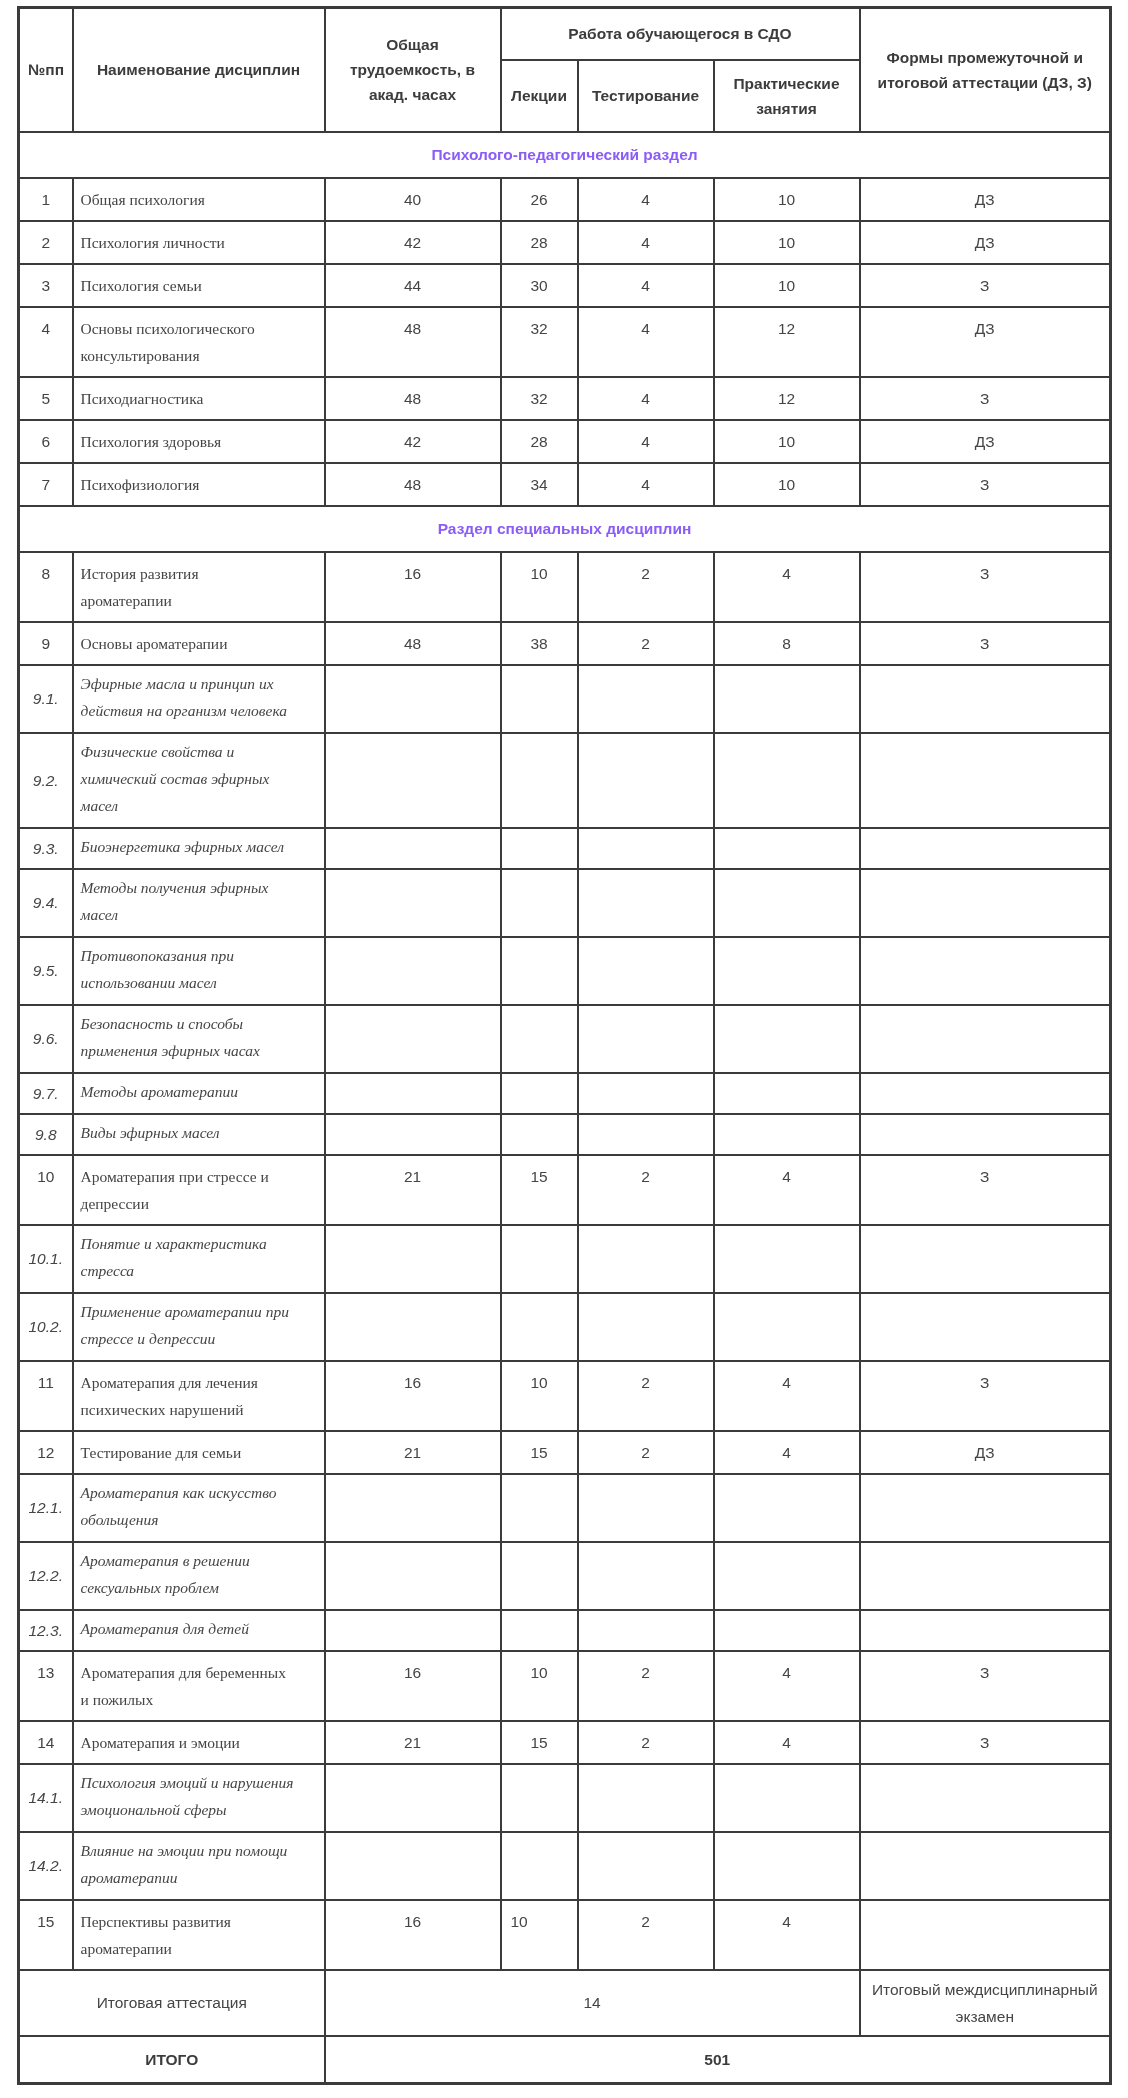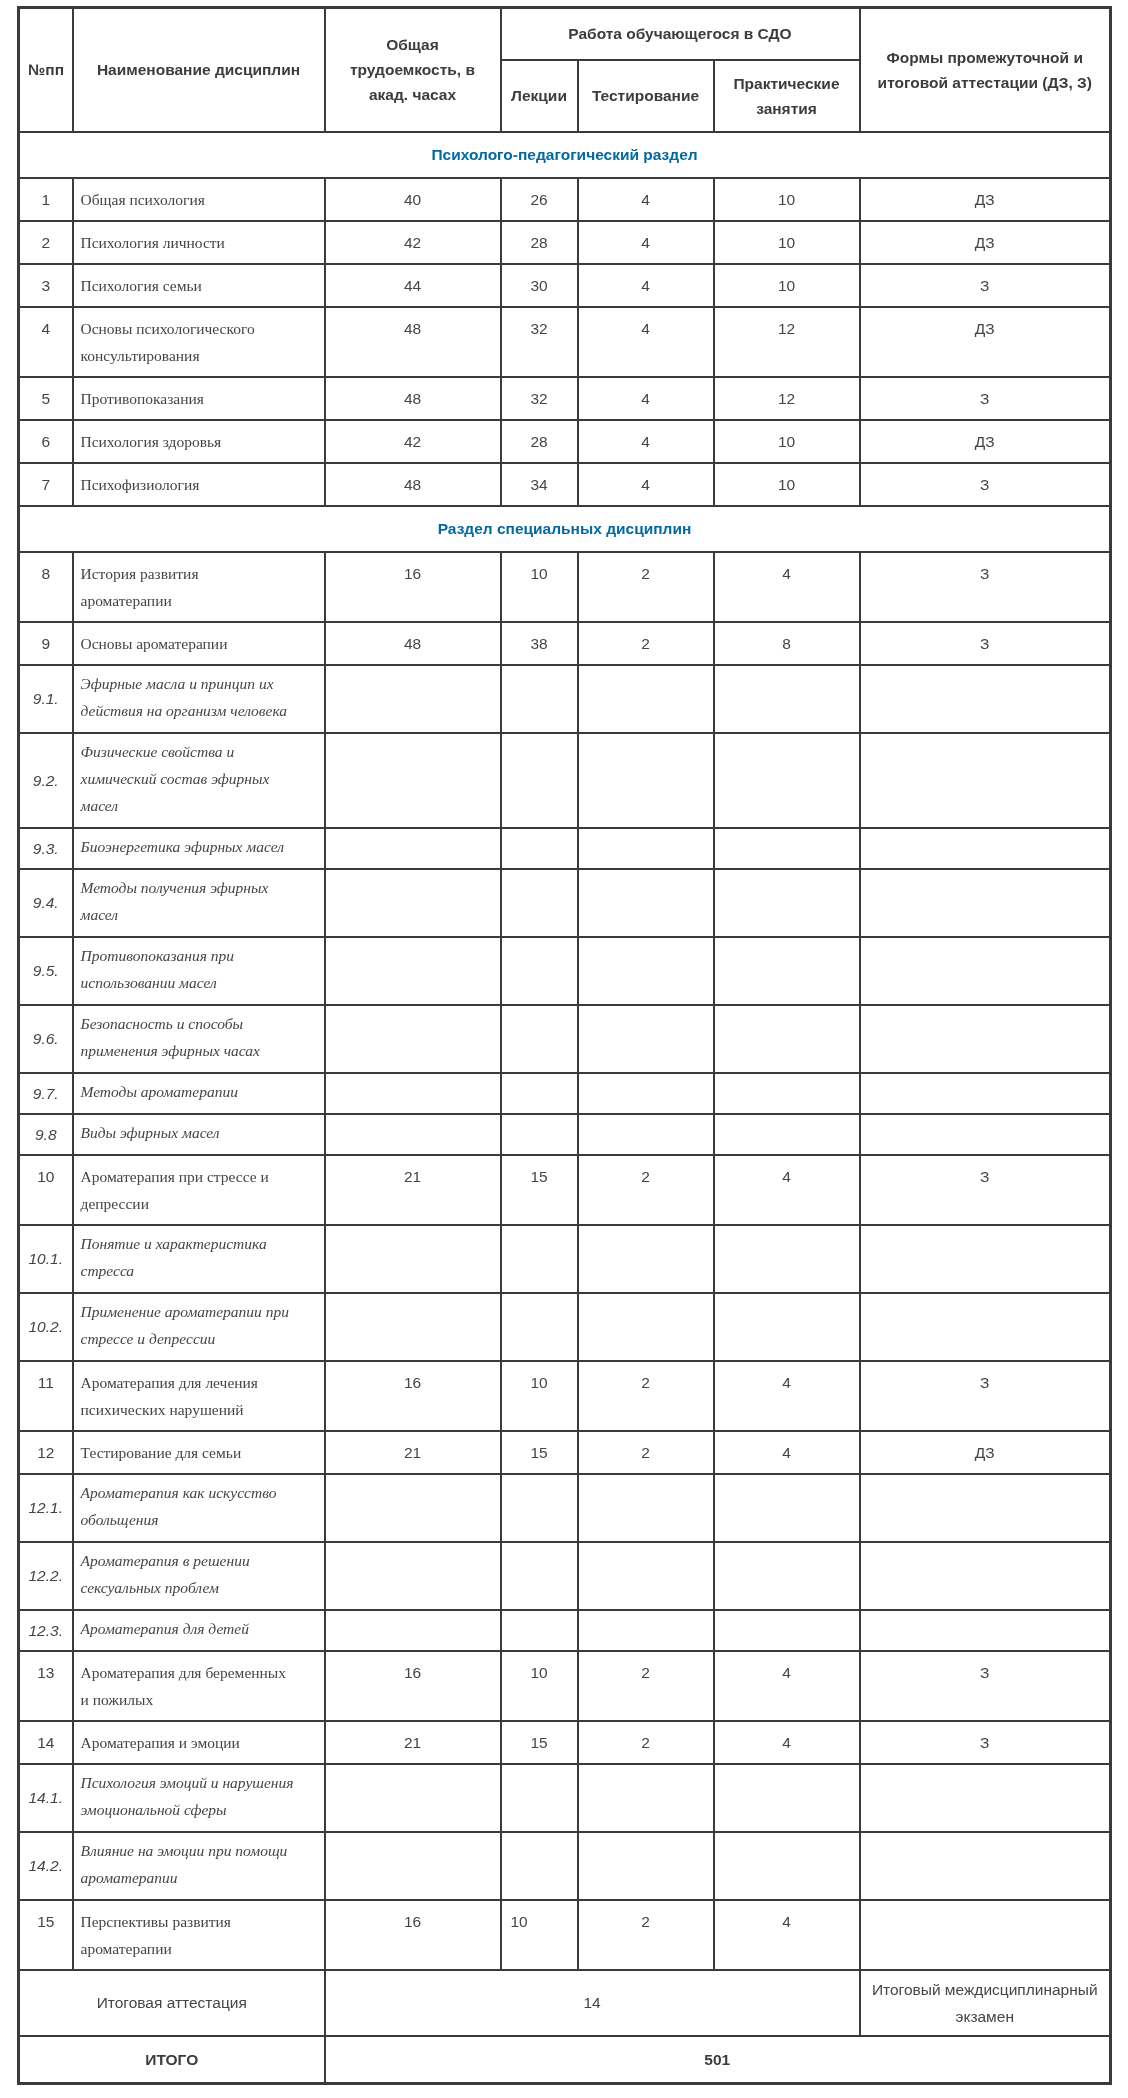--- a/index.html
+++ b/index.html
@@ -68,21 +68,21 @@
   }
 
   tr.row-subtopic td { font-style: italic; }
   tr.row-subtopic td.cell-num  { vertical-align: middle; padding: 4px 2px; }
   tr.row-subtopic td.cell-name { padding-top: 4px; padding-bottom: 8px; }
   tr.row-subtopic td.cell-val  { padding-top: 4px; padding-bottom: 4px; }
 
   tr.row-section td {
     text-align: center;
     font-weight: bold;
-    color: #0369a1;
+    color: #8b5cf6;
     padding: 9px 6px;
     line-height: 26px;
     vertical-align: middle;
   }
 
   tr.row-final td {
     vertical-align: middle;
     text-align: center;
     padding: 5px 8px;
     line-height: 27px;
@@ -160,21 +160,21 @@
           <td class="cell-num">4</td>
           <td class="cell-name">Основы психологического консультирования</td>
           <td class="cell-val">48</td>
           <td class="cell-val">32</td>
           <td class="cell-val">4</td>
           <td class="cell-val">12</td>
           <td class="cell-val">ДЗ</td>
         </tr>
         <tr class="row-course">
           <td class="cell-num">5</td>
-          <td class="cell-name">Противопоказания</td>
+          <td class="cell-name">Психодиагностика</td>
           <td class="cell-val">48</td>
           <td class="cell-val">32</td>
           <td class="cell-val">4</td>
           <td class="cell-val">12</td>
           <td class="cell-val">З</td>
         </tr>
         <tr class="row-course">
           <td class="cell-num">6</td>
           <td class="cell-name">Психология здоровья</td>
           <td class="cell-val">42</td>

